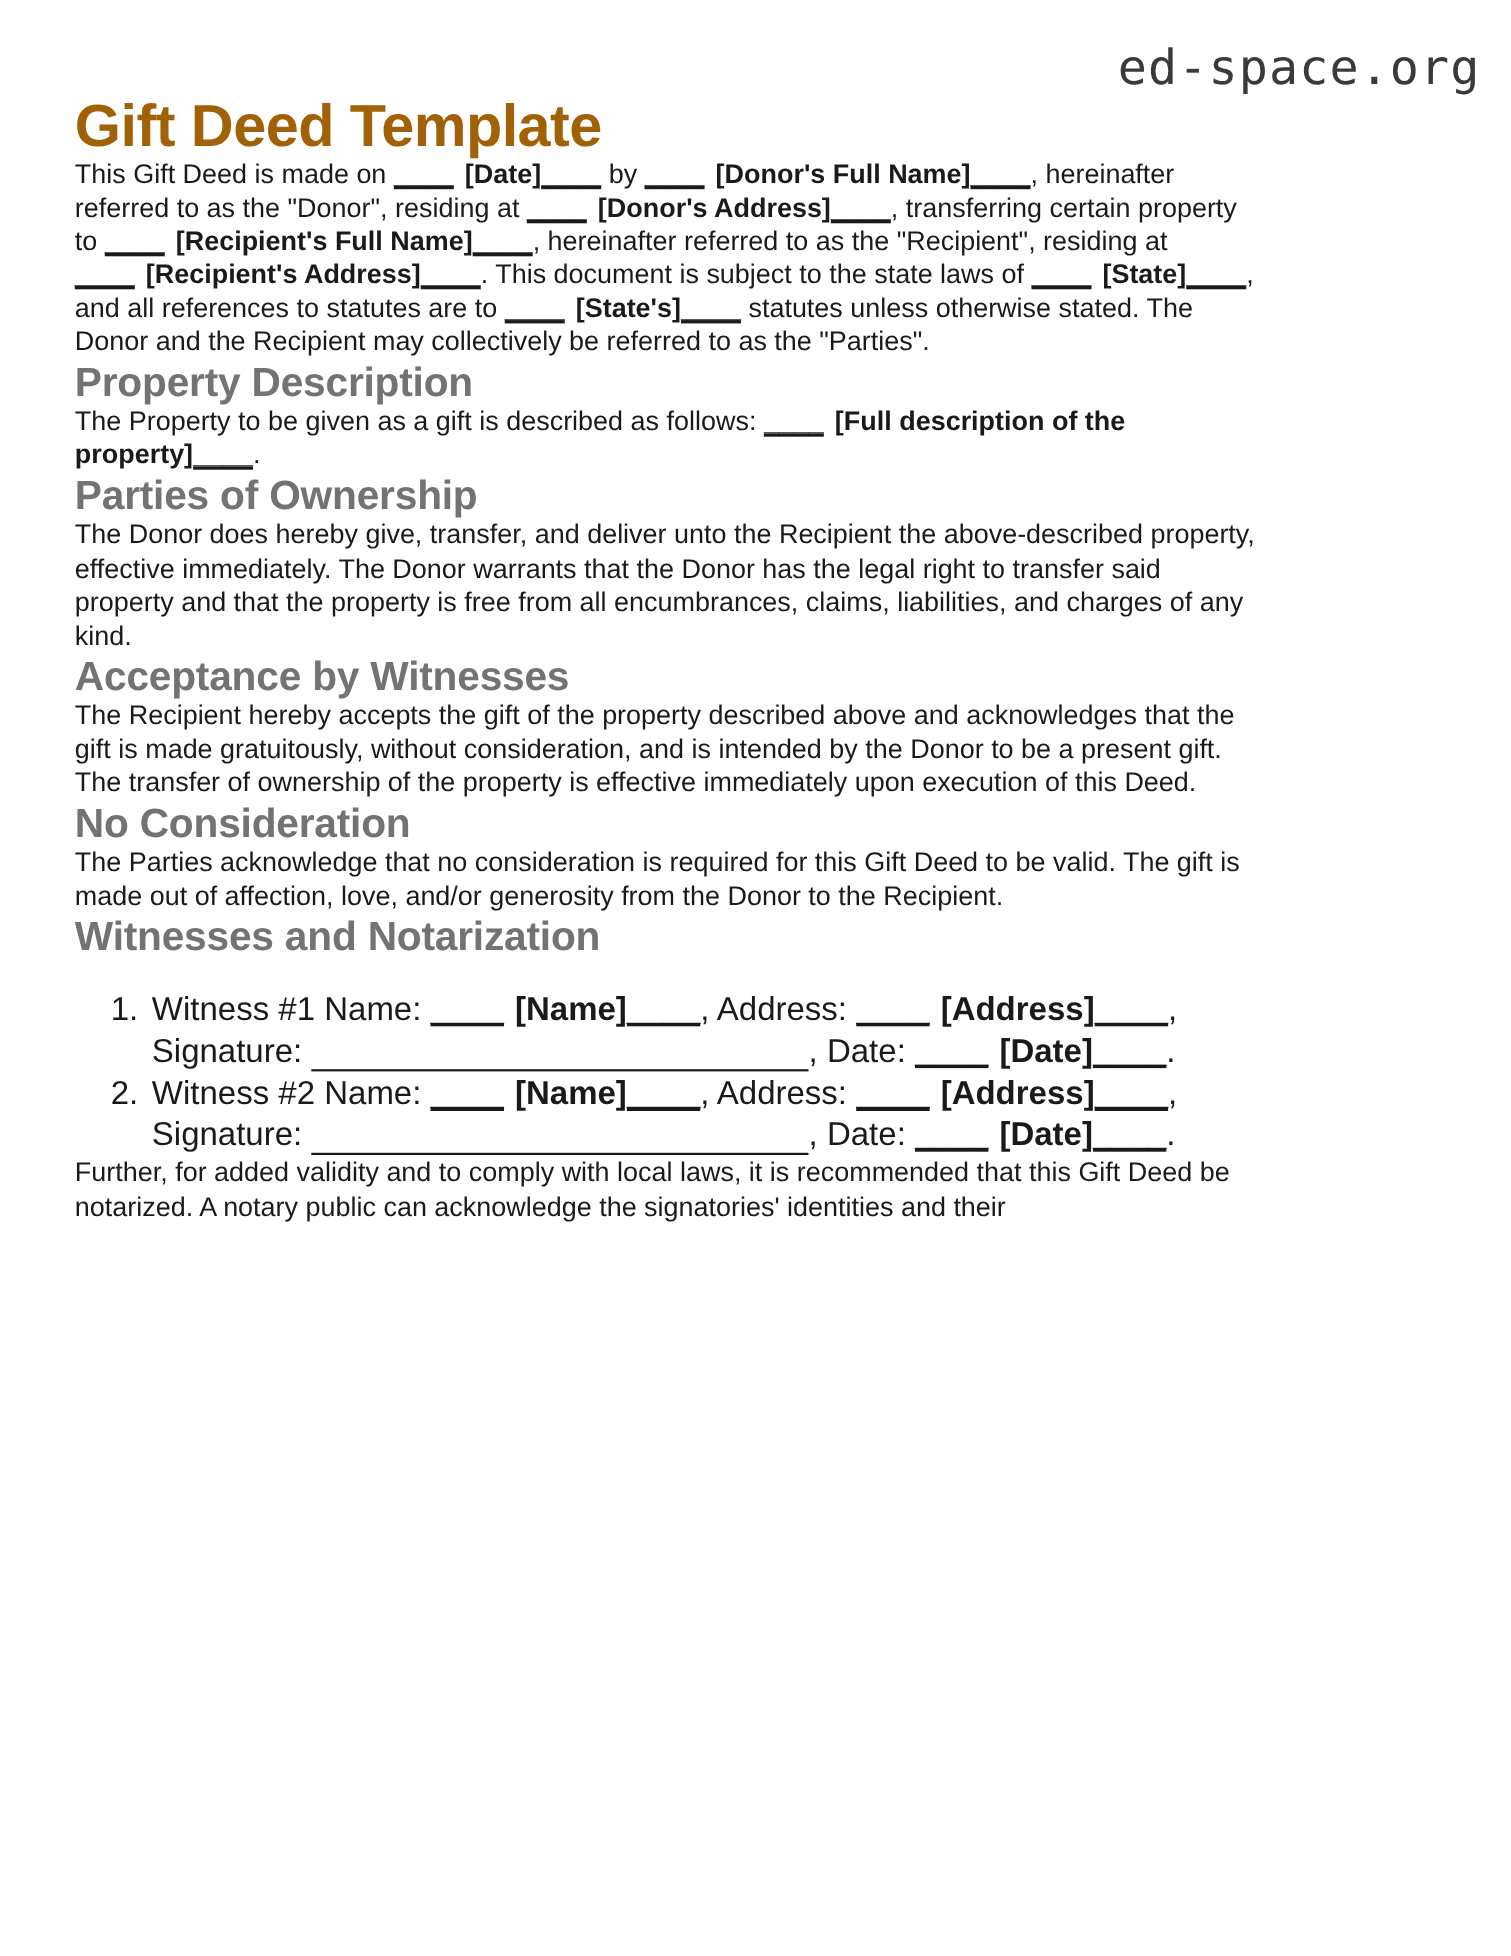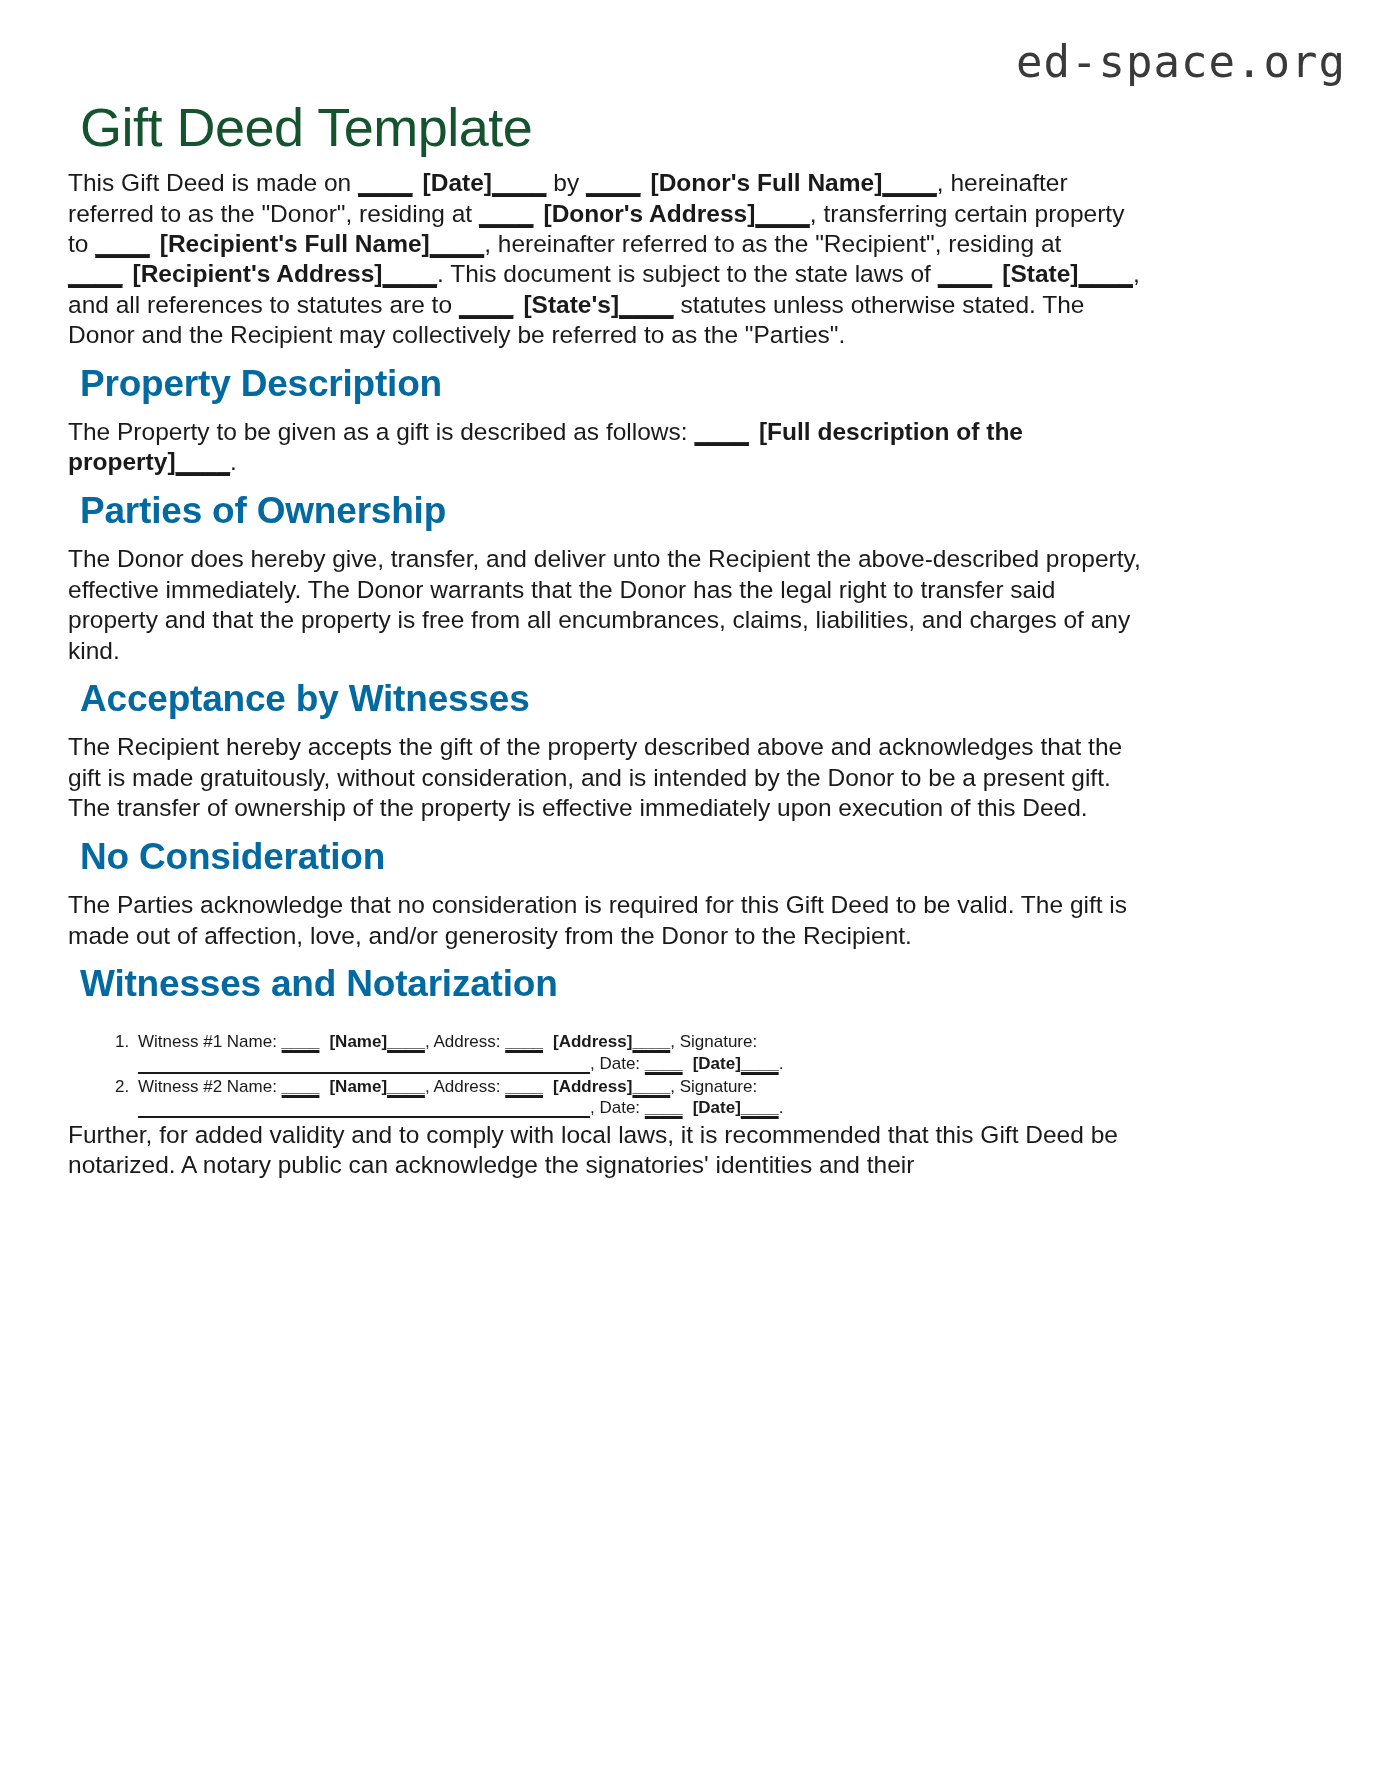--- a/index.html
+++ b/index.html
@@ -37,34 +37,34 @@
     font-size: 44px;
     letter-spacing: 1px;
     color: #3a3a3a;
     white-space: nowrap;
     font-weight: 400;
   }
 
   
   .doc-title {
     font-size: 54px;
-    font-weight: normal;
+    font-weight: bold;
     letter-spacing: -0.5px;
-    margin: 12px;
+    margin: 0;
     padding-top: 86px;
     line-height: 1.08;
-    color: #14532d;
+    color: #a16207;
   }
 
   h2.section-heading {
     font-size: 37px;
     font-weight: bold;
-    margin: 12px;
+    margin: 0;
     line-height: 1.15;
-    color: #0369a1;
+    color: #737373;
     letter-spacing: -0.2px;
   }
 
   p.body-text {
     font-size: 24.5px;
     line-height: 1.24;
     margin: 0;
     color: #1a1a1a;
     text-align: left;
   }
@@ -80,21 +80,21 @@
   }
 
   
   .sp-intro { margin-top: 44px; }
   .sp-h2    { margin-top: 40px; }
   .sp-after-h2 { margin-top: 26px; }
   .sp-after-h2-lg { margin-top: 36px; }
   .sp-para  { margin-top: 34px; }
 
   ol.witness-list {
-    font-size: 17px;
+    font-size: 30px;
     line-height: 1.24;
     margin: 26px 0 0 0;
     padding-left: 66px;
     color: #1a1a1a;
   }
   ol.witness-list li {
     margin: 0 0 2px 0;
     padding-left: 4px;
   }
   .sigline {

